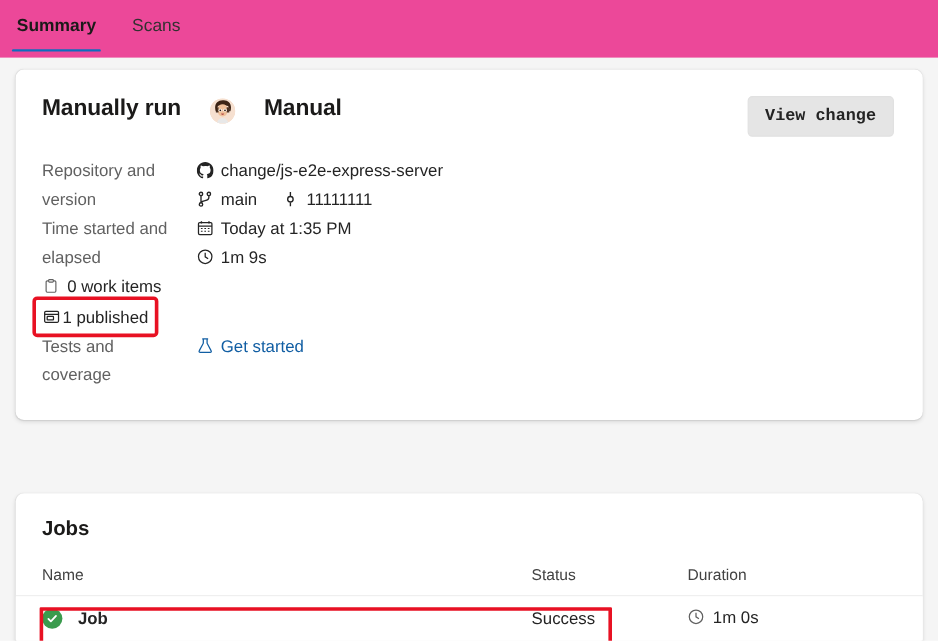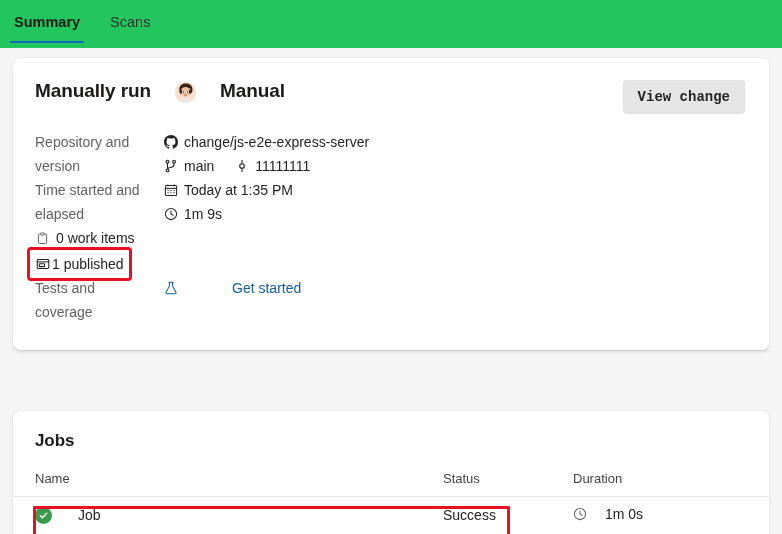--- a/index.html
+++ b/index.html
@@ -15,21 +15,21 @@
     position: relative;
   }
 
   
   .tabstrip {
     display: flex;
     align-items: flex-start;
     gap: 22px;
     padding: 10px 10px 0 10px;
     height: 48px;
-    background: #22c55e;
+    background: #ec4899;
   }
   .tab {
     position: relative;
     padding: 2px 4px 11px 4px;
     font-size: 14.5px;
     color: #323130;
     cursor: pointer;
     line-height: 20px;
   }
   .tab.active {
@@ -141,21 +141,20 @@
     flex: none;
     color: #242424;
   }
   .value-line .ico.muted { color: #616161; }
   .value-line .ico svg { display: block; }
   .inline-pair { display: inline-flex; align-items: center; gap: 6px; }
   .gap-lg { margin-left: 14px; }
   .link {
     color: #115ea3;
     cursor: pointer;
-    margin-left: 48px;
   }
   .ico.link-ico { color: #115ea3; }
 
   
   .hl {
     position: relative;
     display: inline-flex;
     align-items: center;
     gap: 2px;
     outline: 3px solid #e81123;
@@ -192,37 +191,37 @@
     padding: 0 22px;
     height: 36px;
     font-size: 14px;
     color: #242424;
     background: #ffffff;
     cursor: pointer;
   }
   .job-row .col-name {
     display: flex;
     align-items: center;
-    gap: 26px;
-    font-weight: 400;
+    gap: 13px;
+    font-weight: 700;
   }
   .status-ok {
     width: 17px; height: 17px;
     border-radius: 50%;
     background: #3a9b4d;
     display: inline-flex;
     align-items: center;
     justify-content: center;
     flex: none;
   }
   .status-ok svg { display: block; }
   .col-dur .dur-wrap {
     display: inline-flex;
     align-items: center;
-    gap: 18px;
+    gap: 7px;
     color: #242424;
   }
   .col-dur .ico { color: #616161; display: inline-flex; }
 
   
   #job-row-highlight {
     position: absolute;
     left: 20px;
     top: 95px;
     width: 477px;

